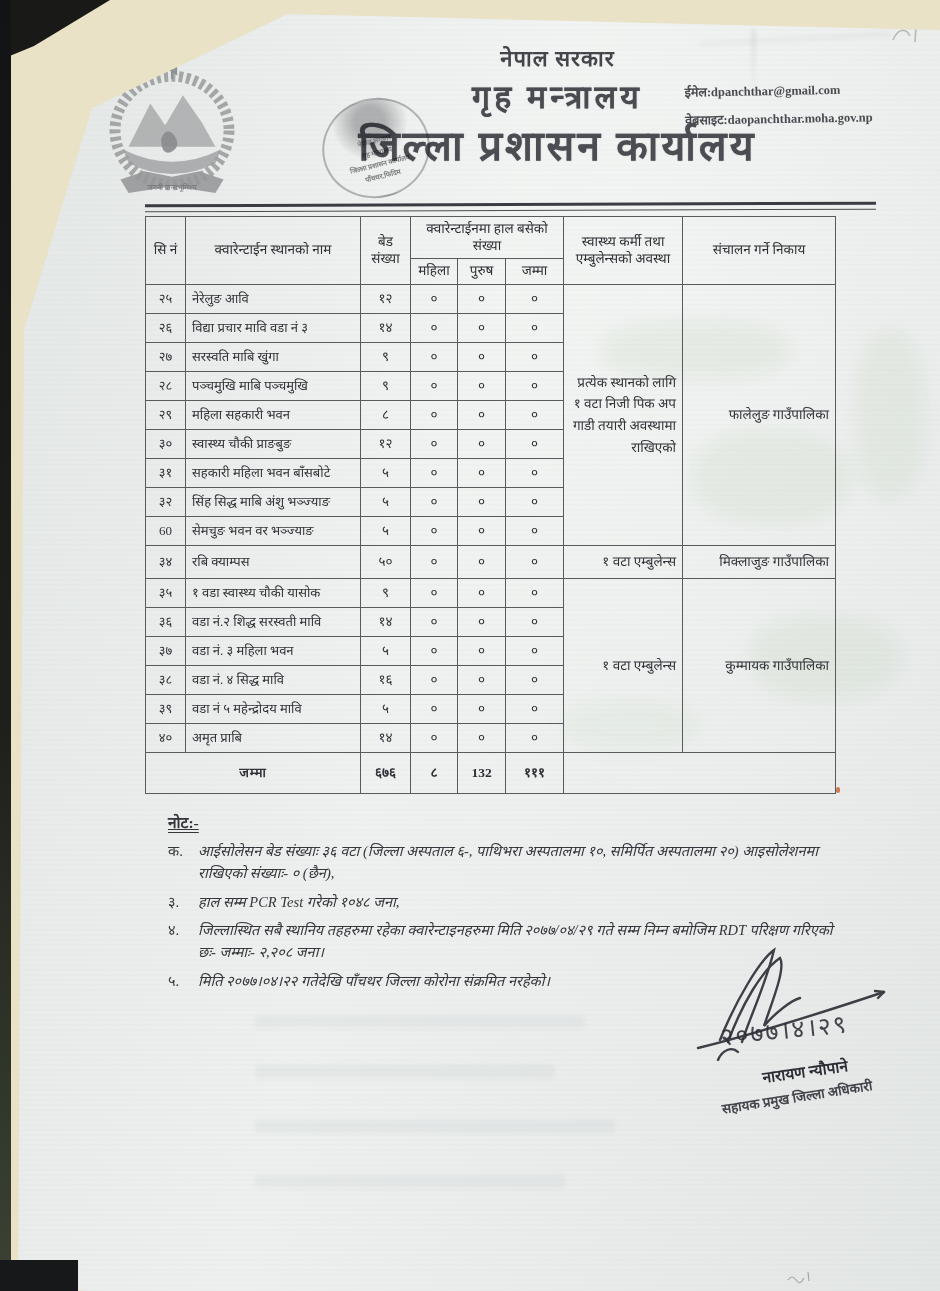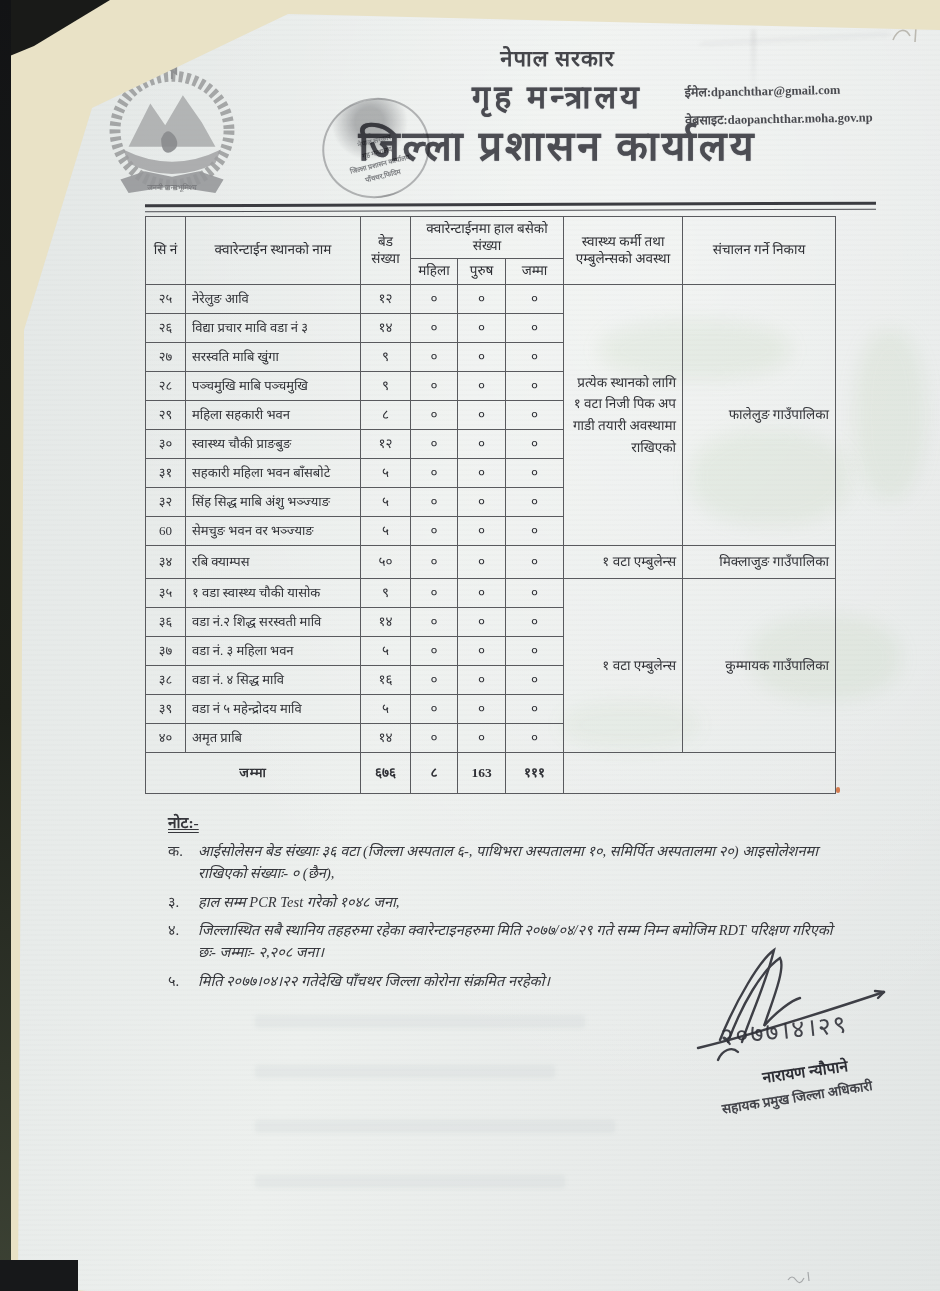--- a/index.html
+++ b/index.html
@@ -298,21 +298,21 @@
             <td class="hand">०</td>
             <td class="hand">०</td>
             <td class="hand">०</td>
           </tr>
         </tbody>
       <tfoot>
         <tr>
           <td colspan="2" class="tlabel">जम्मा</td>
           <td class="hand">६७६</td>
           <td class="hand">८</td>
-          <td class="hand">163</td>
+          <td class="hand">132</td>
           <td class="hand">१११</td>
           <td colspan="2"></td>
         </tr>
       </tfoot>
     </table>
 
     <div class="notes">
       <div class="ntitle">नोट:-</div>
       <div class="nitem">
         <span class="nlab">क.</span>

